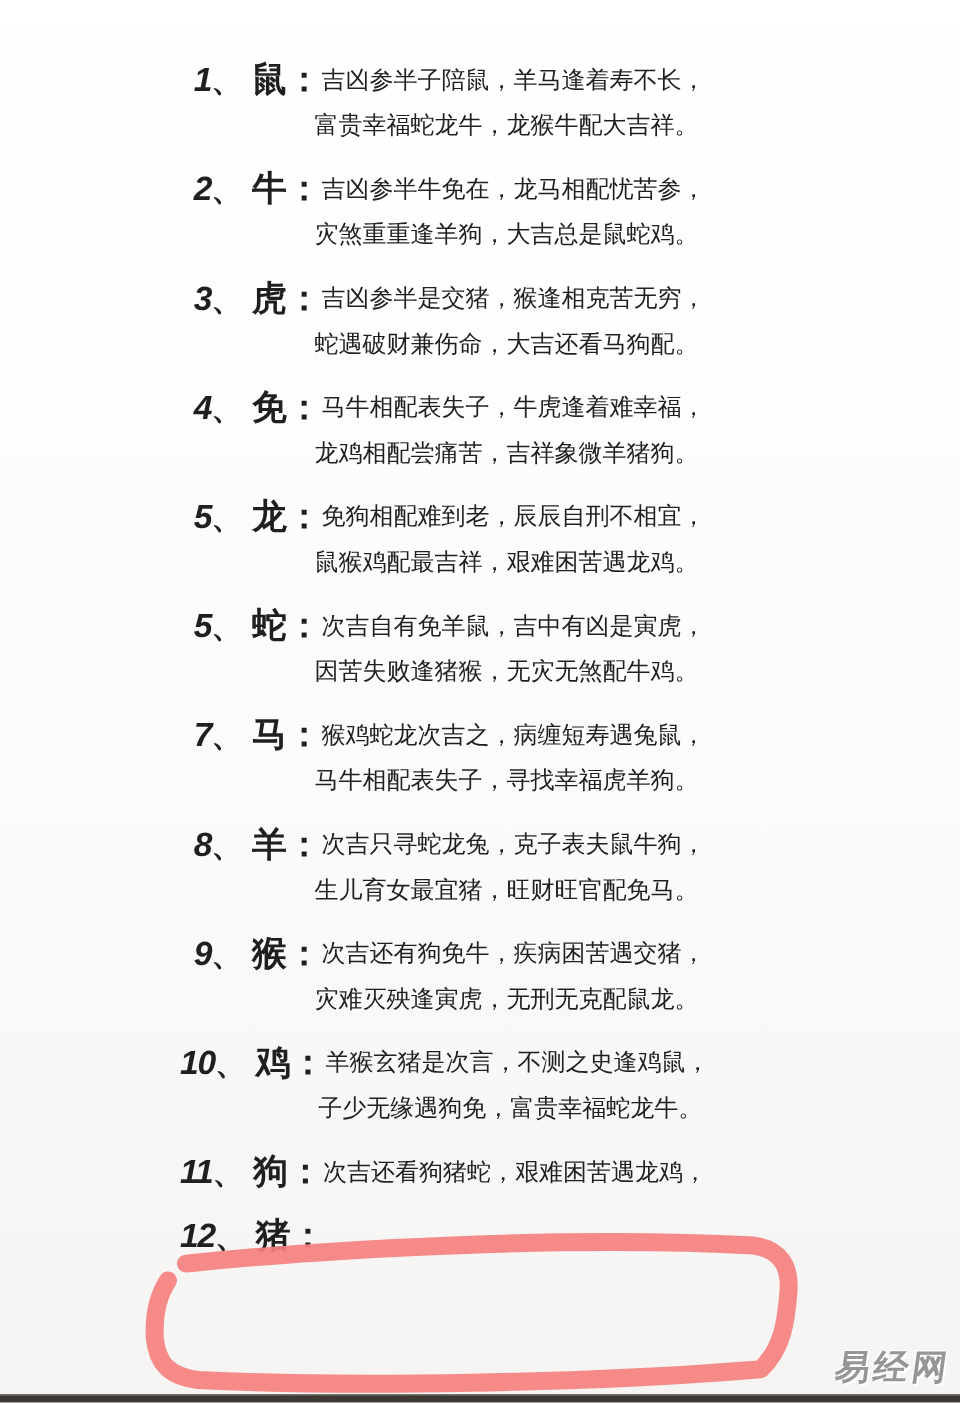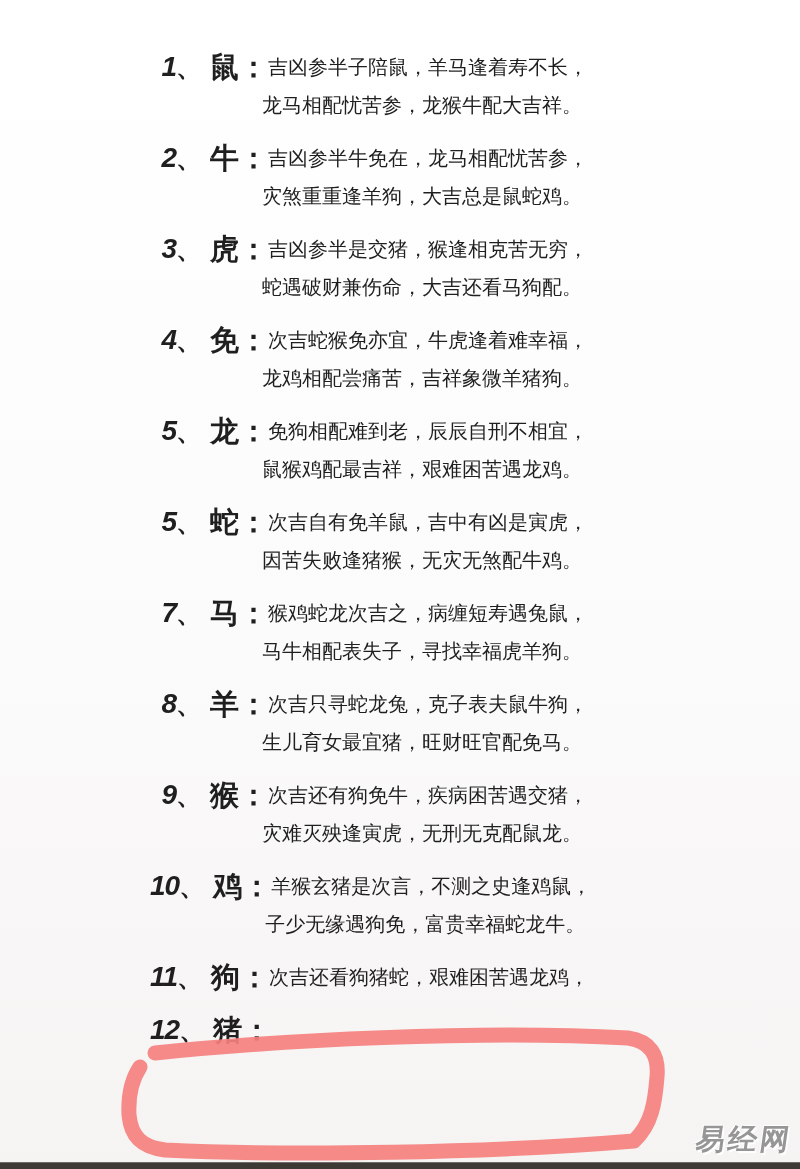--- a/index.html
+++ b/index.html
@@ -84,21 +84,21 @@
 <body>
 
 <div class="page">
 
   <div class="entries" id="entries-container">
   <div class="entry">
     <span class="num"><span class="digit">1</span><span class="sep">、</span></span>
     <span class="animal"><span class="animal-txt">鼠</span><span class="colon">：</span></span>
     <span class="verse">
       <span class="l1">吉凶参半子陪鼠，羊马逢着寿不长，</span>
-      <span class="l2">龙马相配忧苦参，龙猴牛配大吉祥。</span>
+      <span class="l2">富贵幸福蛇龙牛，龙猴牛配大吉祥。</span>
     </span>
   </div>
 
   <div class="entry">
     <span class="num"><span class="digit">2</span><span class="sep">、</span></span>
     <span class="animal"><span class="animal-txt">牛</span><span class="colon">：</span></span>
     <span class="verse">
       <span class="l1">吉凶参半牛免在，龙马相配忧苦参，</span>
       <span class="l2">灾煞重重逢羊狗，大吉总是鼠蛇鸡。</span>
     </span>
@@ -110,21 +110,21 @@
     <span class="verse">
       <span class="l1">吉凶参半是交猪，猴逢相克苦无穷，</span>
       <span class="l2">蛇遇破财兼伤命，大吉还看马狗配。</span>
     </span>
   </div>
 
   <div class="entry">
     <span class="num"><span class="digit">4</span><span class="sep">、</span></span>
     <span class="animal"><span class="animal-txt">免</span><span class="colon">：</span></span>
     <span class="verse">
-      <span class="l1">次吉蛇猴免亦宜，牛虎逢着难幸福，</span>
+      <span class="l1">马牛相配表失子，牛虎逢着难幸福，</span>
       <span class="l2">龙鸡相配尝痛苦，吉祥象微羊猪狗。</span>
     </span>
   </div>
 
   <div class="entry">
     <span class="num"><span class="digit">5</span><span class="sep">、</span></span>
     <span class="animal"><span class="animal-txt">龙</span><span class="colon">：</span></span>
     <span class="verse">
       <span class="l1">免狗相配难到老，辰辰自刑不相宜，</span>
       <span class="l2">鼠猴鸡配最吉祥，艰难困苦遇龙鸡。</span>

